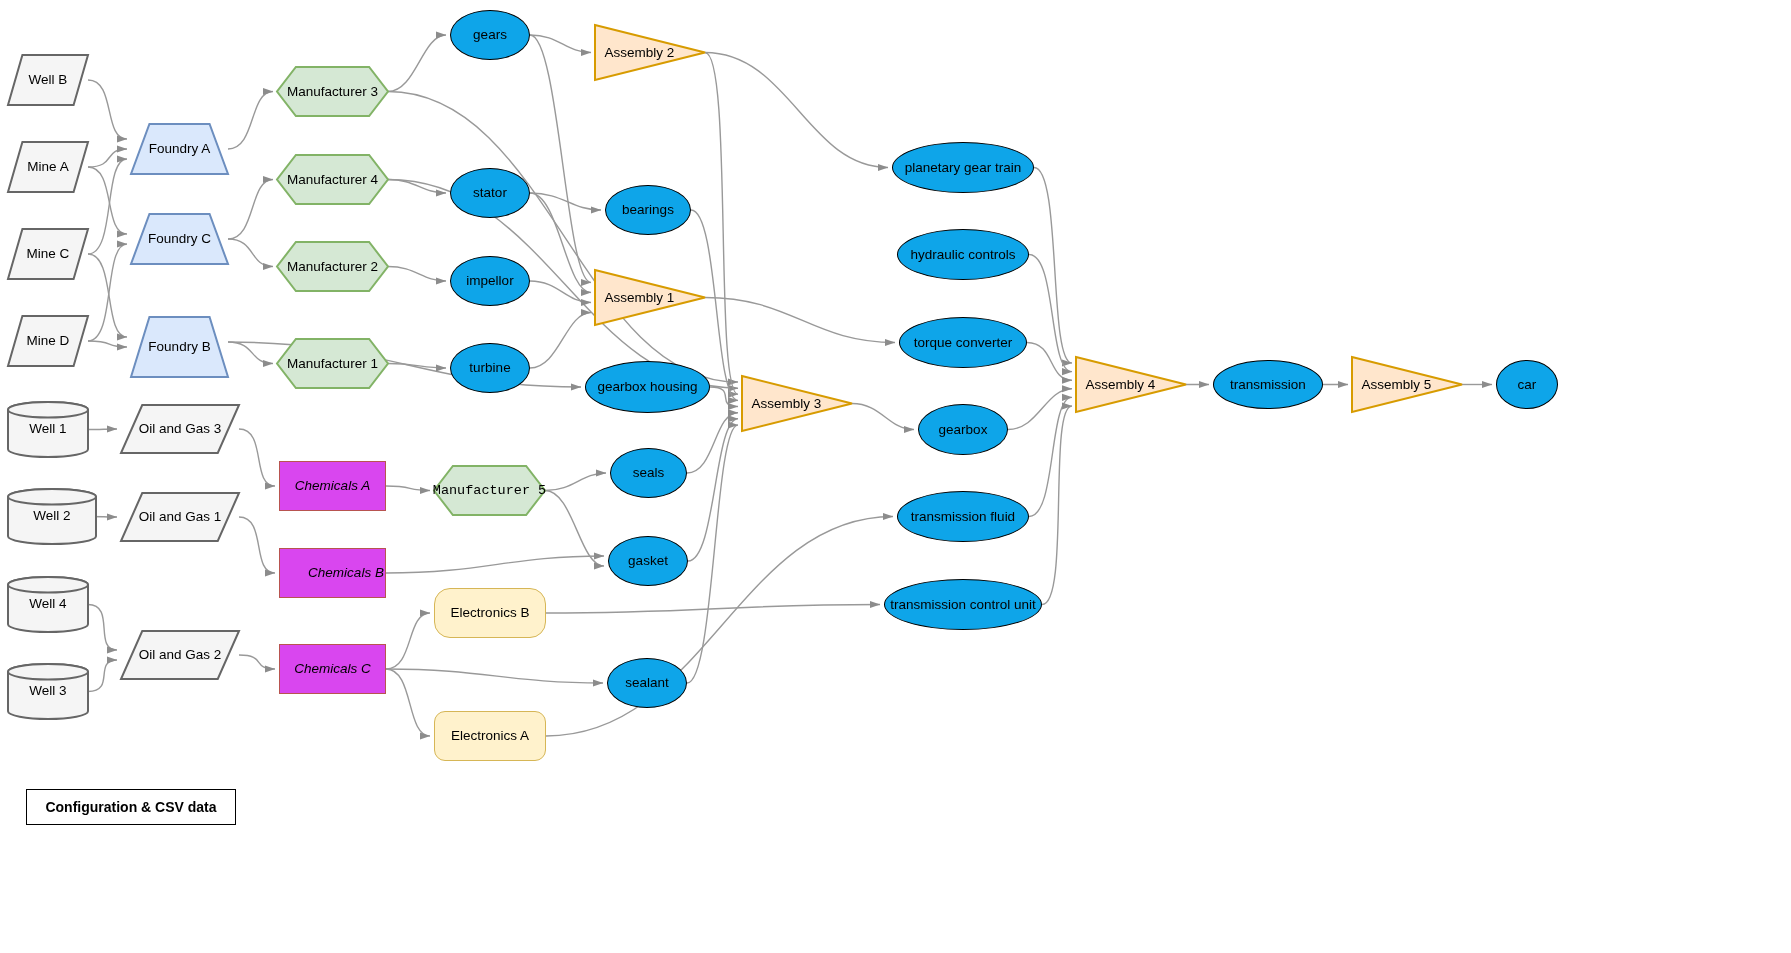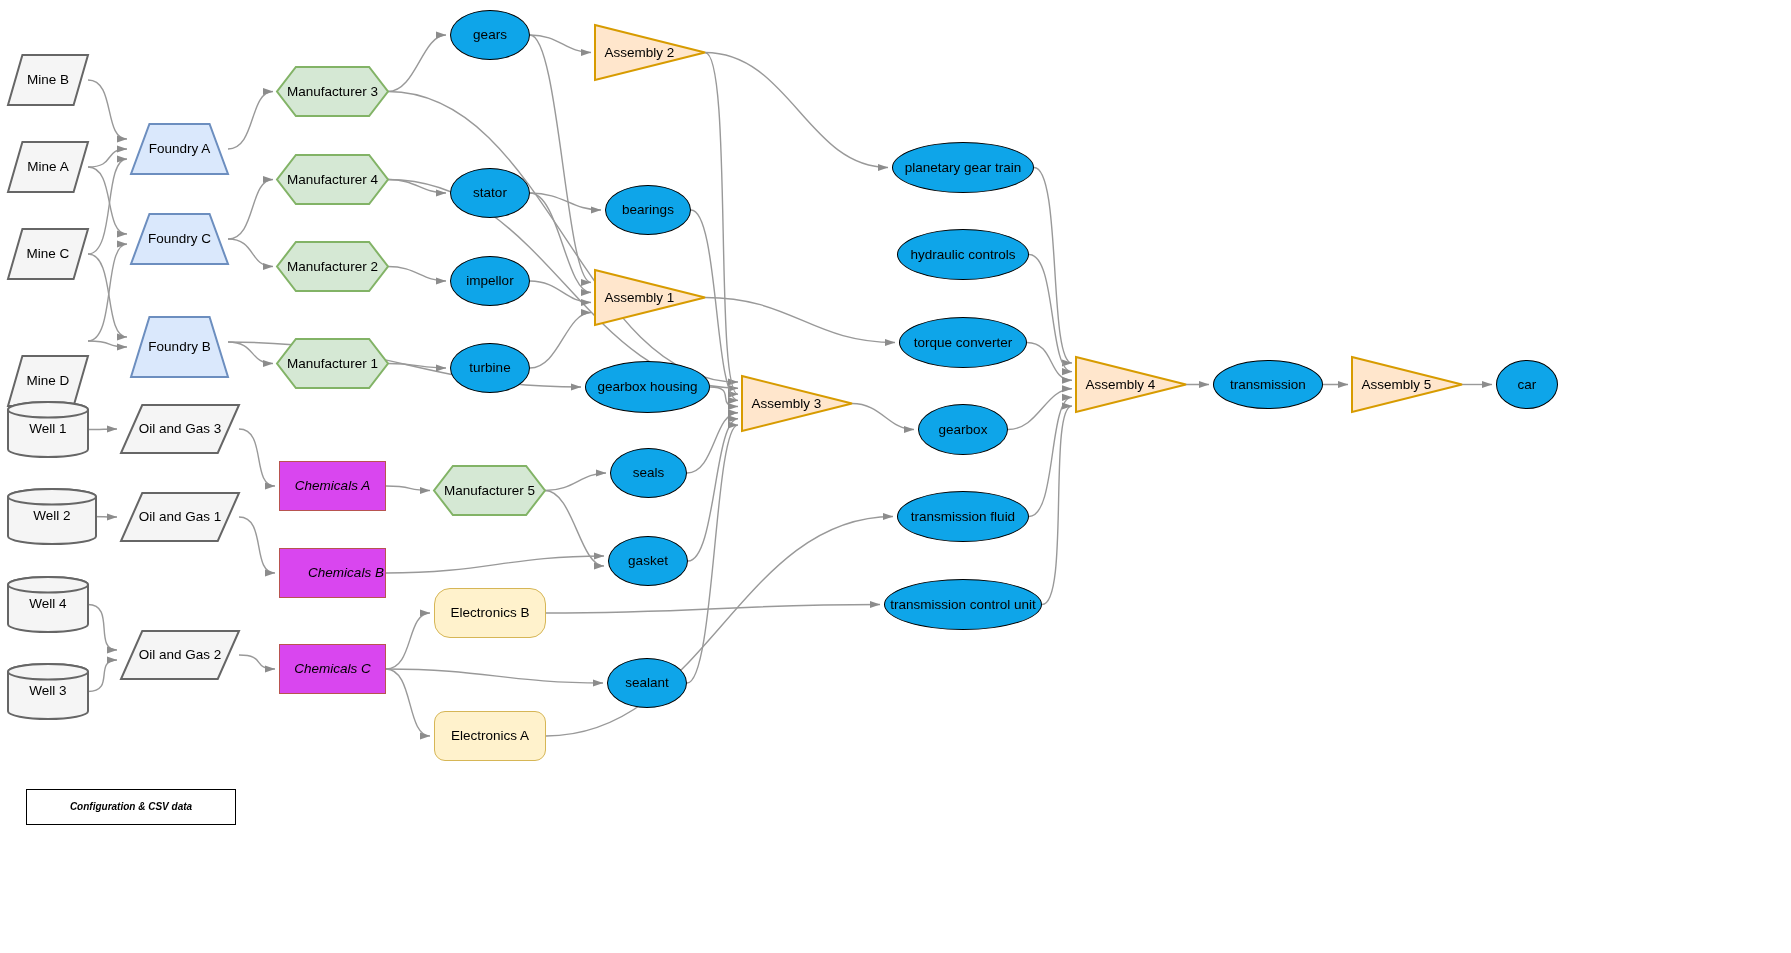--- a/index.html
+++ b/index.html
@@ -65,22 +65,21 @@
   }
   .round-node {
     border: 1.3px solid #d6b656;
     background: #fff2cc;
     border-radius: 11px;
   }
   .config-node {
     border: 1.8px solid #000000;
     background: #ffffff;
     font-weight: bold;
-    font-size: 10px;
-    font-style: italic;
+    font-size: 14px;
   }
 </style>
 </head>
 <body>
 
 <div id="canvas">
   <svg id="edges" viewBox="0 0 1791 953">
     <defs>
       <marker id="arrow" markerWidth="9" markerHeight="9" refX="7.4" refY="3" orient="auto" markerUnits="strokeWidth">
         <path d="M0,0.4 L7.6,3 L0,5.6 z" fill="#8c8c8c"></path>
@@ -145,35 +144,35 @@
         <path d="M1186,384.5 C1214,384.5 1185,384.5 1209,384.5" marker-end="url(#arrow)"></path>
         <path d="M1323,384.5 C1351,384.5 1324,384.5 1348,384.5" marker-end="url(#arrow)"></path>
         <path d="M1462,384.5 C1490,384.5 1468,384.5 1492,384.5" marker-end="url(#arrow)"></path>
       </g>
   </svg>
   <div id="nodes">
       <div class="node" style="left: 8px; top: 55px; width: 80px; height: 50px;">
         <svg class="shape-svg" viewBox="0 0 100 100" preserveAspectRatio="none">
           <polygon points="18,0 100,0 82,100 0,100" fill="#f5f5f5" stroke="#666666" stroke-width="2" vector-effect="non-scaling-stroke"></polygon>
         </svg>
-        <span class="lbl">Mine B</span>
+        <span class="lbl">Well B</span>
       </div>
       <div class="node" style="left: 8px; top: 142px; width: 80px; height: 50px;">
         <svg class="shape-svg" viewBox="0 0 100 100" preserveAspectRatio="none">
           <polygon points="18,0 100,0 82,100 0,100" fill="#f5f5f5" stroke="#666666" stroke-width="2" vector-effect="non-scaling-stroke"></polygon>
         </svg>
         <span class="lbl">Mine A</span>
       </div>
       <div class="node" style="left: 8px; top: 229px; width: 80px; height: 50px;">
         <svg class="shape-svg" viewBox="0 0 100 100" preserveAspectRatio="none">
           <polygon points="18,0 100,0 82,100 0,100" fill="#f5f5f5" stroke="#666666" stroke-width="2" vector-effect="non-scaling-stroke"></polygon>
         </svg>
         <span class="lbl">Mine C</span>
       </div>
-      <div class="node" style="left: 8px; top: 316px; width: 80px; height: 50px; margin-top: 40px;">
+      <div class="node" style="left: 8px; top: 316px; width: 80px; height: 50px;">
         <svg class="shape-svg" viewBox="0 0 100 100" preserveAspectRatio="none">
           <polygon points="18,0 100,0 82,100 0,100" fill="#f5f5f5" stroke="#666666" stroke-width="2" vector-effect="non-scaling-stroke"></polygon>
         </svg>
         <span class="lbl">Mine D</span>
       </div>
       <div class="node" style="left: 8px; top: 402px; width: 80px; height: 55px;">
         <svg class="shape-svg" viewBox="0 0 100 100" preserveAspectRatio="none">
           <g>
             <path d="M0,14 L0,86 A50,14 0 0,0 100,86 L100,14 A50,14 0 0,0 0,14 Z" fill="#f5f5f5" stroke="#666666" stroke-width="2" vector-effect="non-scaling-stroke"></path>
             <ellipse cx="50" cy="14" rx="50" ry="14" fill="#f5f5f5" stroke="#666666" stroke-width="2" vector-effect="non-scaling-stroke"></ellipse>
@@ -261,21 +260,21 @@
           <polygon points="17,0 83,0 100,50 83,100 17,100 0,50" fill="#d5e8d4" stroke="#82b366" stroke-width="2" vector-effect="non-scaling-stroke"></polygon>
         </svg>
         <span class="lbl">Manufacturer 2</span>
       </div>
       <div class="node" style="left: 277px; top: 339px; width: 111px; height: 49px;">
         <svg class="shape-svg" viewBox="0 0 100 100" preserveAspectRatio="none">
           <polygon points="17,0 83,0 100,50 83,100 17,100 0,50" fill="#d5e8d4" stroke="#82b366" stroke-width="2" vector-effect="non-scaling-stroke"></polygon>
         </svg>
         <span class="lbl">Manufacturer 1</span>
       </div>
-      <div class="node" style="left: 434px; top: 466px; width: 111px; height: 49px;">
+      <div class="node" style="left: 434px; top: 466px; width: 111px; height: 49px; font-family: Liberation Mono, monospace;">
         <svg class="shape-svg" viewBox="0 0 100 100" preserveAspectRatio="none">
           <polygon points="17,0 83,0 100,50 83,100 17,100 0,50" fill="#d5e8d4" stroke="#82b366" stroke-width="2" vector-effect="non-scaling-stroke"></polygon>
         </svg>
         <span class="lbl">Manufacturer 5</span>
       </div>
       <div class="node rect-node" style="left: 279px; top: 461px; width: 107px; height: 50px;">
         <span class="lbl">Chemicals A</span>
       </div>
       <div class="node rect-node" style="left: 279px; top: 548px; width: 107px; height: 50px; padding-left: 27px;">
         <span class="lbl">Chemicals B</span>

